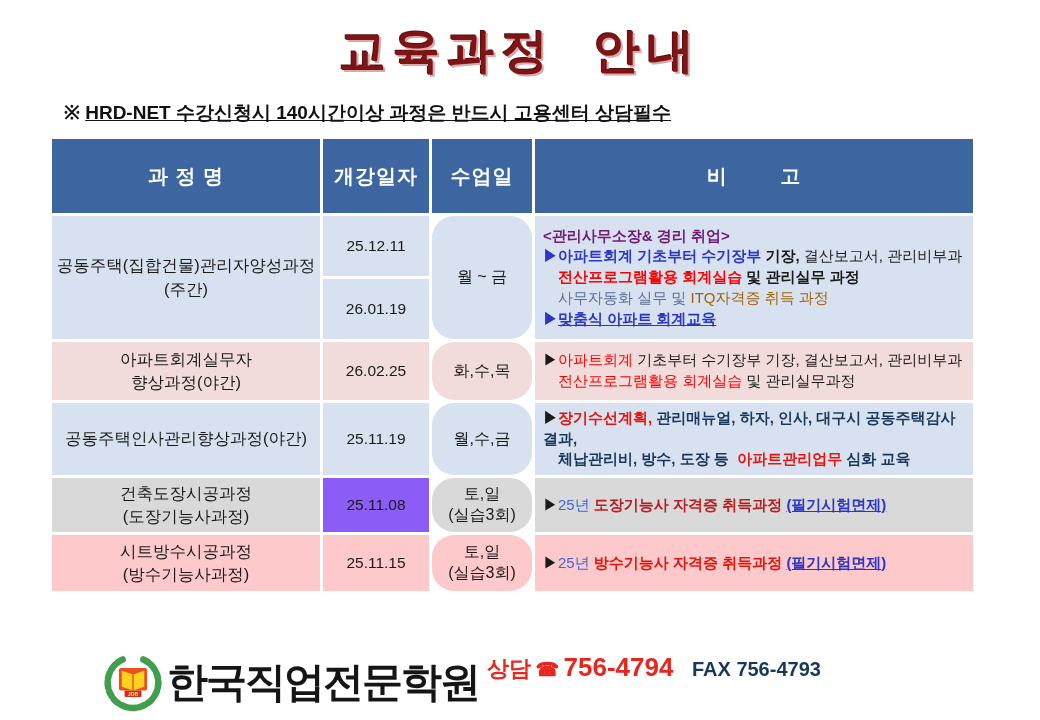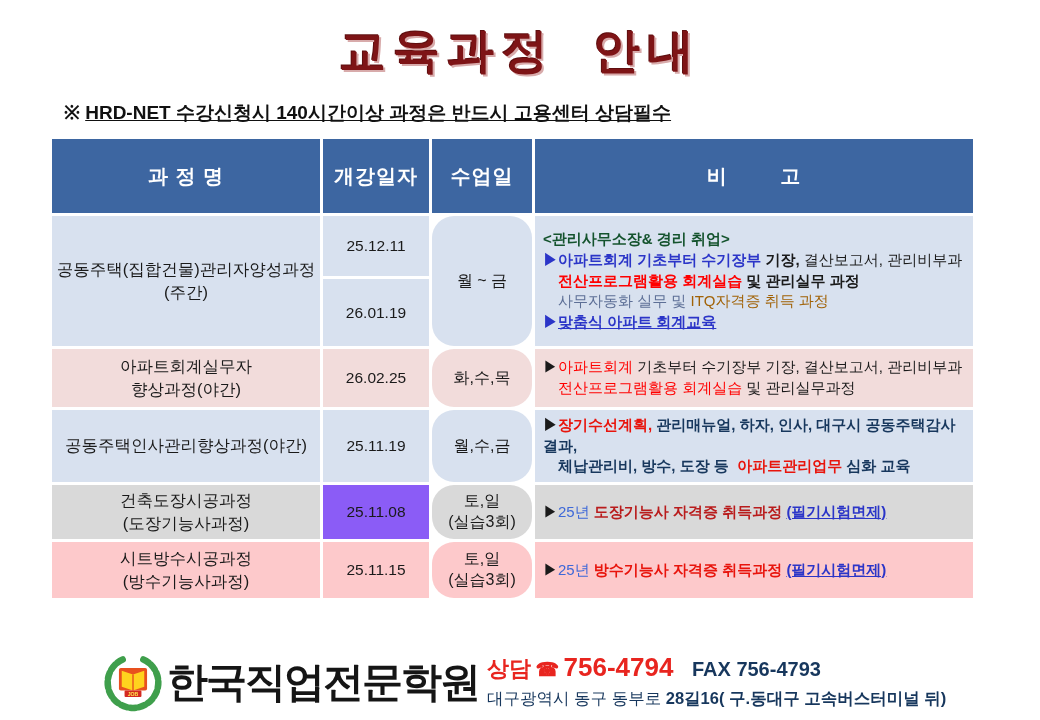--- a/index.html
+++ b/index.html
@@ -129,29 +129,29 @@
       <tr>
         <td class="course-cell" rowspan="2" style="background: rgb(216, 225, 239);">
           <div>공동주택(집합건물)관리자양성과정</div>
           <div>(주간)</div>
         </td>
         <td class="date-cell" style="background: rgb(216, 225, 239); height: 60px;">25.12.11</td>
         <td class="days-cell" rowspan="2" style="background: rgb(216, 225, 239);">
           <div>월 ~ 금</div>
         </td>
         <td class="remark-cell" rowspan="2" style="background: rgb(216, 225, 239);">
-          <div class="remark-line"><span style="color: #14532d; font-weight: bold;">&lt;관리사무소장&amp; 경리 취업&gt;</span></div>
+          <div class="remark-line"><span style="color: #701a75; font-weight: bold;">&lt;관리사무소장&amp; 경리 취업&gt;</span></div>
           <div class="remark-line"><span style="color: rgb(43, 53, 200); font-weight: bold;">▶</span><span style="color: rgb(43, 53, 200); font-weight: bold;">아파트회계 기초부터 수기장부</span><span style="color: rgb(26, 26, 26); font-weight: bold;"> 기장,</span><span style="color: rgb(26, 26, 26);"> 결산보고서, 관리비부과</span></div>
           <div class="remark-line ind"><span style="color: rgb(255, 0, 0); font-weight: bold;">전산프로그램활용 회계실습</span><span style="color: rgb(26, 26, 26); font-weight: bold;"> 및 관리실무 과정</span></div>
           <div class="remark-line ind"><span style="color: rgb(93, 111, 150);">사무자동화 실무 및 </span><span style="color: #a16207;">ITQ자격증 취득 과정</span></div>
           <div class="remark-line"><span style="color: rgb(43, 53, 200); font-weight: bold;">▶</span><span style="color: rgb(43, 53, 200); font-weight: bold; text-decoration: underline;">맞춤식 아파트 회계교육</span></div>
         </td>
       </tr>
       <tr>
-        <td class="date-cell" style="background: rgb(216, 225, 239); height: 67px;">26.01.19</td>
+        <td class="date-cell" style="background: rgb(216, 225, 239); height: 60px;">26.01.19</td>
       </tr>
       <tr>
         <td class="course-cell" rowspan="1" style="background: rgb(242, 220, 219);">
           <div>아파트회계실무자</div>
           <div>향상과정(야간)</div>
         </td>
         <td class="date-cell" style="background: rgb(242, 220, 219); height: 58px;">26.02.25</td>
         <td class="days-cell" rowspan="1" style="background: rgb(242, 220, 219);">
           <div>화,수,목</div>
         </td>
@@ -216,16 +216,13 @@
   <span class="logo-text">한국직업전문학원</span>
 </div>
 
 <div class="footer-contact">
   <div>
     <span class="c-label">상담</span>
     <span class="c-phoneic">☎</span>
     <span class="c-phone">756-4794</span>
     <span class="c-fax">FAX 756-4793</span>
   </div>
-  <div class="c-addr">
-    <span>대구광역시 동구 동부로 </span><span class="b">28길16(</span><span class="b"> 구.동대구 고속버스터미널 뒤)</span>
-  </div>
 </div>
 
 </body></html>

